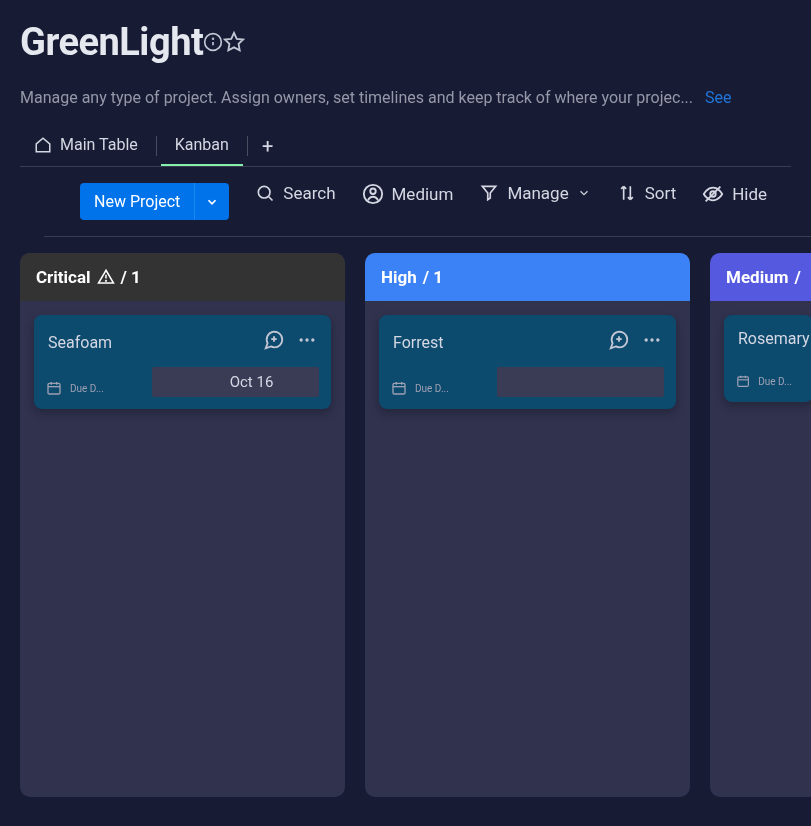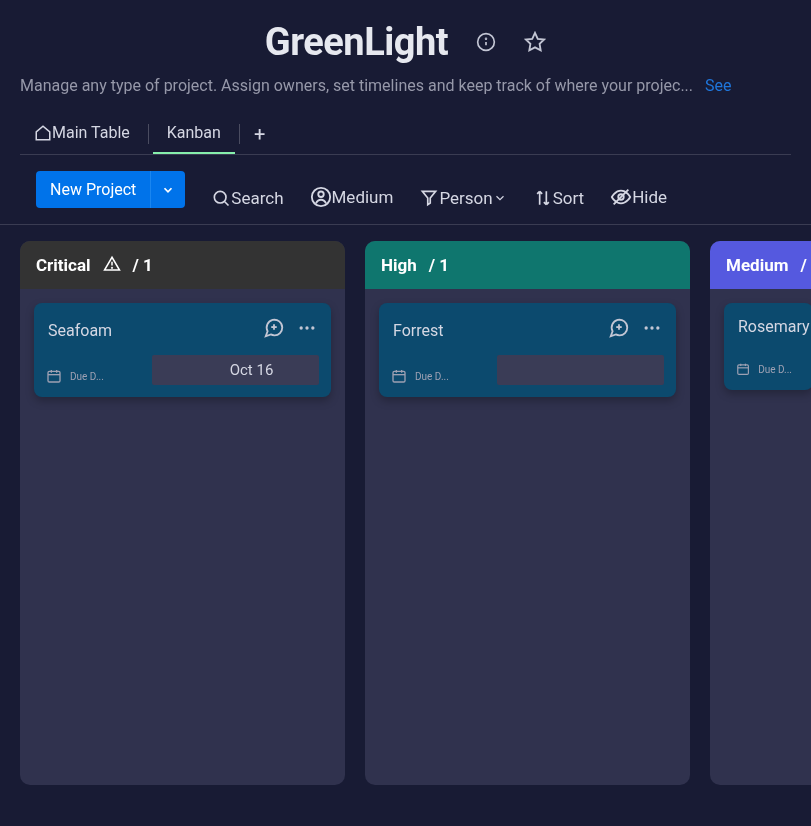--- a/index.html
+++ b/index.html
@@ -10,40 +10,39 @@
     width: 811px;
     height: 826px;
     overflow: hidden;
   }
   .header {
     padding: 20px 20px 0 20px;
   }
   .title-row {
     display: flex;
     align-items: center;
-    gap: 28px;
-    justify-content: center;
+    gap: 0;
   }
   .board-title {
     font-size: 38px;
     font-weight: 700;
     color: #e6e8ef;
     letter-spacing: -0.5px;
   }
   .title-icon {
     color: #c3c6d4;
     display: inline-flex;
     align-items: center;
     cursor: pointer;
   }
   .subtitle-row {
     display: flex;
     align-items: center;
     gap: 12px;
-    margin-top: 12px;
+    margin-top: 24px;
     font-size: 16px;
     color: #9698a9;
   }
   .subtitle-text {
     white-space: nowrap;
     overflow: hidden;
     text-overflow: ellipsis;
     max-width: 730px;
   }
   .see-more {
@@ -53,20 +52,21 @@
   .tabs {
     display: flex;
     align-items: center;
     gap: 0;
     margin-top: 18px;
     border-bottom: 1px solid #3a3c52;
   }
   .tab {
     display: flex;
     align-items: center;
+    gap: 8px;
     padding: 10px 14px;
     color: #d5d7e3;
     font-size: 16px;
     cursor: pointer;
     border-bottom: 2px solid transparent;
   }
   .tab.active {
     border-bottom: 2px solid #86efac;
   }
   .tab-divider {
@@ -77,24 +77,25 @@
   }
   .add-tab {
     padding: 6px 10px;
     color: #d5d7e3;
     cursor: pointer;
     font-size: 20px;
     line-height: 1;
   }
   .toolbar {
     display: flex;
-    align-items: flex-end;
+    align-items: flex-start;
     gap: 26px;
     padding: 16px 36px;
     border-bottom: 1px solid #3a3c52;
+    margin-left: 44px;
   }
   .new-item {
     display: flex;
     border-radius: 4px;
     overflow: hidden;
   }
   .new-item-main {
     background: #0073ea;
     color: #fff;
     font-size: 16px;
@@ -106,20 +107,21 @@
     color: #fff;
     padding: 9px 10px;
     border-left: 1px solid #1a86f0;
     cursor: pointer;
     display: flex;
     align-items: center;
   }
   .tool {
     display: flex;
     align-items: center;
+    gap: 8px;
     color: #d5d7e3;
     font-size: 17px;
     cursor: pointer;
   }
   .tool svg { flex-shrink: 0; }
   .board {
     display: flex;
     gap: 20px;
     padding: 16px 20px 30px 20px;
     height: 590px;
@@ -132,25 +134,25 @@
     display: flex;
     flex-direction: column;
   }
   .column-header {
     padding: 14px 16px;
     border-radius: 10px 10px 0 0;
     font-size: 17px;
     font-weight: 700;
     color: #fff;
     display: flex;
-    align-items: flex-start;
-    gap: 12px;
+    align-items: center;
+    gap: 6px;
   }
   .col-critical { background: #333333; }
-  .col-high { background: #0f766e; }
+  .col-high { background: #3b82f6; }
   .col-medium { background: #5559df; }
   .column-body {
     padding: 14px;
     flex: 1;
   }
   .card {
     background: #0c4a6e;
     border-radius: 8px;
     box-shadow: 0 4px 8px rgba(0,0,0,.25);
   }
@@ -265,21 +267,21 @@
         <circle cx="12" cy="12" r="10"></circle>
         <circle cx="12" cy="9" r="3"></circle>
         <path d="M6.5 19c1.2-2.5 3.3-4 5.5-4s4.3 1.5 5.5 4"></path>
       </svg>
     <span>Medium</span>
   </div>
   <div class="tool">
     <svg width="20" height="20" viewBox="0 0 24 24" fill="none" stroke="currentColor" stroke-width="2">
         <path d="M4 4h16l-6.5 8v6l-3 2v-8L4 4z"></path>
       </svg>
-    <span>Person</span>
+    <span>Manage</span>
     <svg width="14" height="14" viewBox="0 0 24 24" fill="none" stroke="currentColor" stroke-width="2">
         <polyline points="6 9 12 15 18 9"></polyline>
       </svg>
   </div>
   <div class="tool">
     <svg width="20" height="20" viewBox="0 0 24 24" fill="none" stroke="currentColor" stroke-width="2">
         <path d="M8 4v16M8 4l-3 3M8 4l3 3"></path>
         <path d="M16 20V4M16 20l-3-3M16 20l3-3"></path>
       </svg>
     <span>Sort</span>

